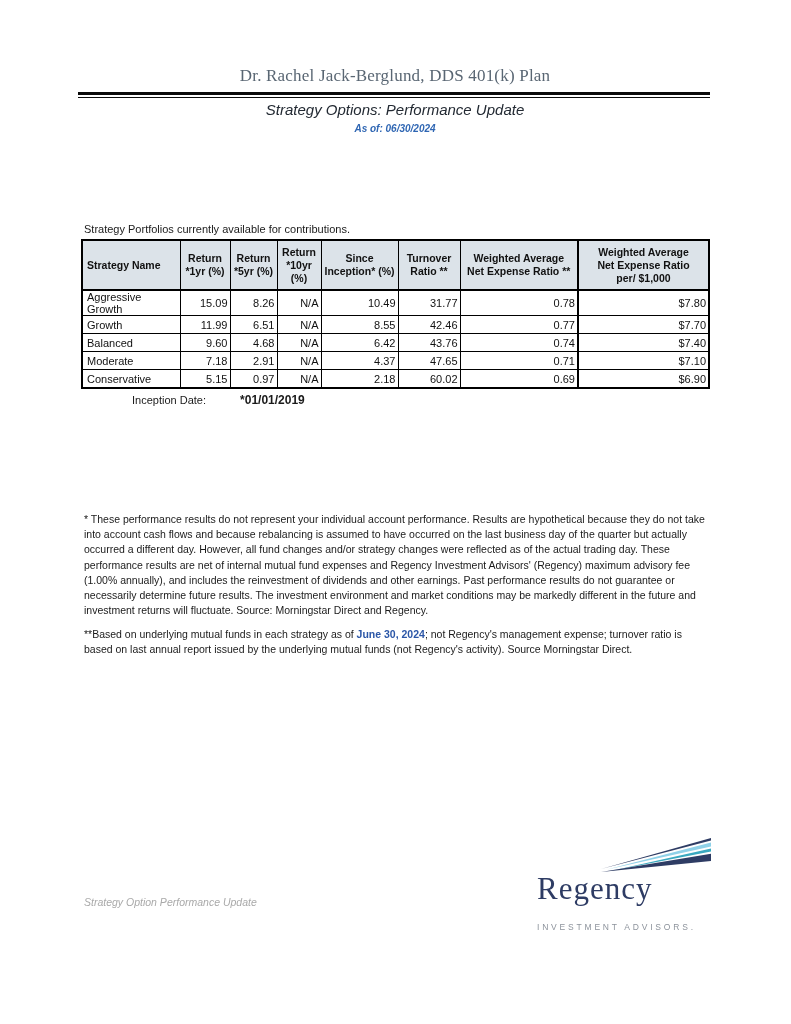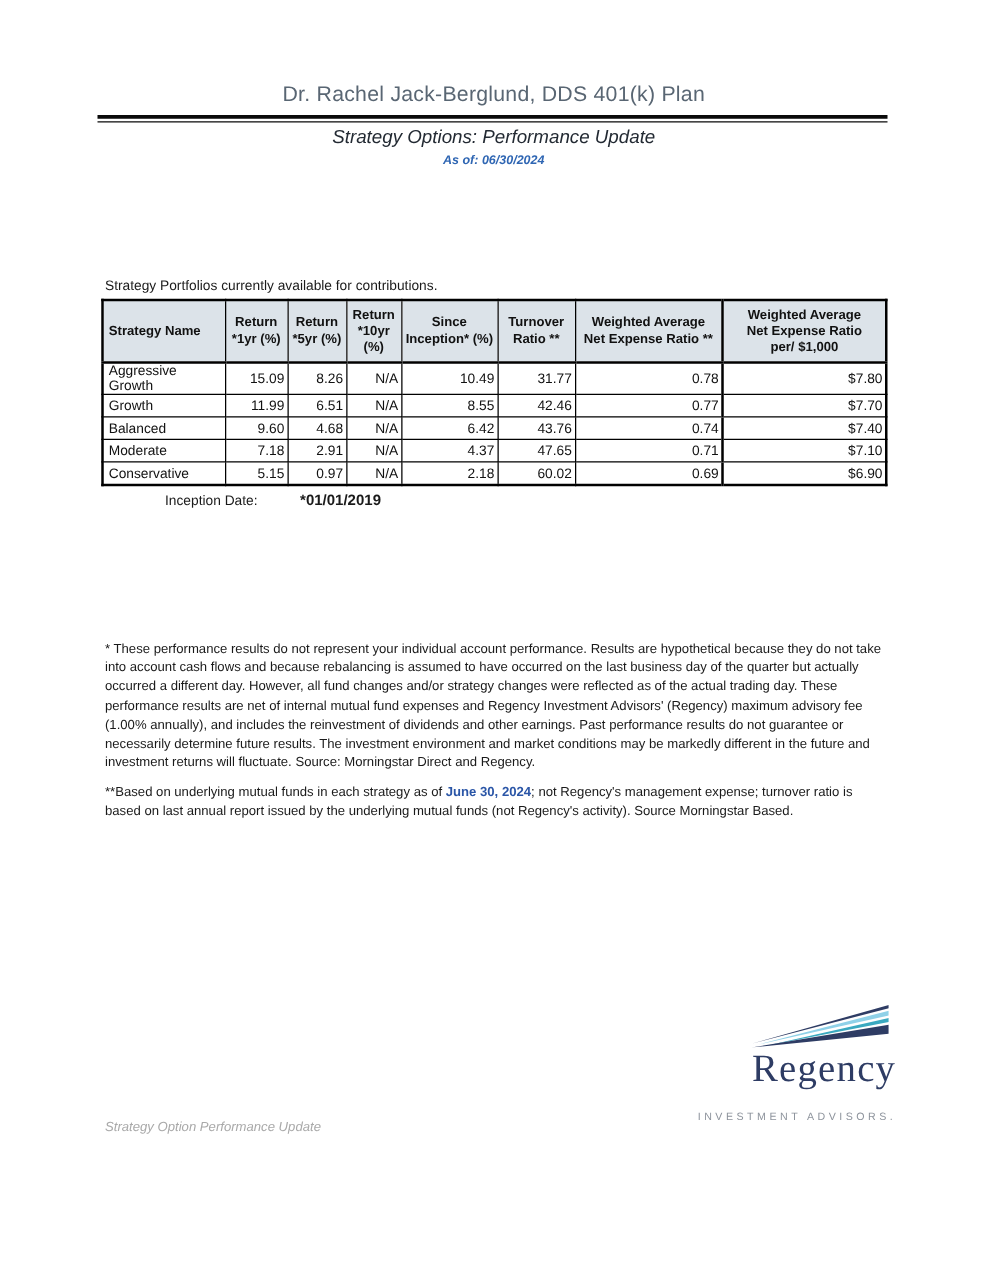--- a/index.html
+++ b/index.html
@@ -6,21 +6,21 @@
   .page{
     position:relative;
     width:791px;height:1024px;
     background:#ffffff;
     font-family:"Liberation Sans", sans-serif;
     color:#1a1a1a;
     overflow:hidden;
   }
   .doc-title{
     position:absolute;top:66px;left:82px;width:626px;
-    text-align:center;font-size:17px;color:#596673;letter-spacing:.2px;
+    text-align:center;font-size:17px;color:#596673;letter-spacing:.2px;font-family:Liberation Serif, serif;
   }
   .title-rule{
     position:absolute;top:92px;left:78px;width:632px;height:2px;
     border-top:3px solid #0a0a0a;border-bottom:1px solid #0a0a0a;
   }
   .doc-subtitle{
     position:absolute;top:101px;left:82px;width:626px;
     text-align:center;font-style:italic;font-size:15px;color:#232a33;
   }
   .as-of{
@@ -50,21 +50,21 @@
   .inception{position:absolute;top:393px;left:84px;font-size:11px;}
   .inception .lbl{display:inline-block;width:105px;margin-left:48px;}
   .inception .val{font-weight:bold;font-size:12px;}
   .disc{
     position:absolute;left:84px;width:624px;
     font-size:10.5px;line-height:15.2px;color:#1a1a1a;margin:0;
   }
   .disc1{top:512px;}
   .disc2{top:627px;}
   .blue-bold{color:#2b56a7;font-weight:bold;}
-  .logo{position:absolute;left:537px;top:804px;width:180px;text-align:right;}
+  .logo{position:absolute;left:537px;top:838px;width:180px;}
   .logo-swoosh{display:block;margin-left:62px;}
   .logo-name{
     font-family:"Liberation Serif", serif;
     font-size:31px;color:#2e3c64;line-height:30px;margin-top:2px;letter-spacing:1px;
   }
   .logo-tagline{
     font-size:8.5px;color:#8d939c;letter-spacing:2.8px;margin-top:18px;white-space:nowrap;
   }
   .footer{
     position:absolute;top:896px;left:84px;
@@ -168,21 +168,21 @@
       </tbody>
   </table>
 
   <div class="inception">
     <span class="lbl">Inception Date:</span>
     <span class="val">*01/01/2019</span>
   </div>
 
   <p class="disc disc1">* These performance results do not represent your individual account performance.  Results are hypothetical because they do not take into account cash flows and because rebalancing is assumed to have occurred on the last business day of the quarter but actually occurred a different day.  However, all fund changes and/or strategy changes were reflected as of the actual trading day. These performance results are net of internal mutual fund expenses and Regency Investment Advisors' (Regency) maximum advisory fee (1.00% annually), and includes the reinvestment of dividends and other earnings.  Past performance results do not guarantee or necessarily determine future results.  The investment environment and market conditions may be markedly different in the future and investment returns will fluctuate. Source: Morningstar Direct and Regency.</p>
 
-  <p class="disc disc2"><span>**Based on underlying mutual funds in each strategy as of </span><span class="blue-bold">June 30, 2024</span><span>; not Regency's management expense; turnover ratio is based on last annual report  issued by the underlying mutual funds (not Regency's activity). Source Morningstar Based.</span></p>
+  <p class="disc disc2"><span>**Based on underlying mutual funds in each strategy as of </span><span class="blue-bold">June 30, 2024</span><span>; not Regency's management expense; turnover ratio is based on last annual report  issued by the underlying mutual funds (not Regency's activity). Source Morningstar Direct.</span></p>
 
   <div class="logo">
     <svg class="logo-swoosh" width="112" height="34" viewBox="0 0 112 34">
       <polygon points="2,31 112,0 112,2.6" fill="#2e3c64"></polygon>
       <polygon points="8,31.5 112,4.6 112,8.4" fill="#8fd1e8"></polygon>
       <polygon points="14,32.5 112,10.4 112,13.6" fill="#3aa9c0"></polygon>
       <polygon points="2,34 112,15.8 112,23" fill="#2e3c64"></polygon>
     </svg>
     <div class="logo-name">Regency</div>
     <div class="logo-tagline">INVESTMENT ADVISORS.</div>

